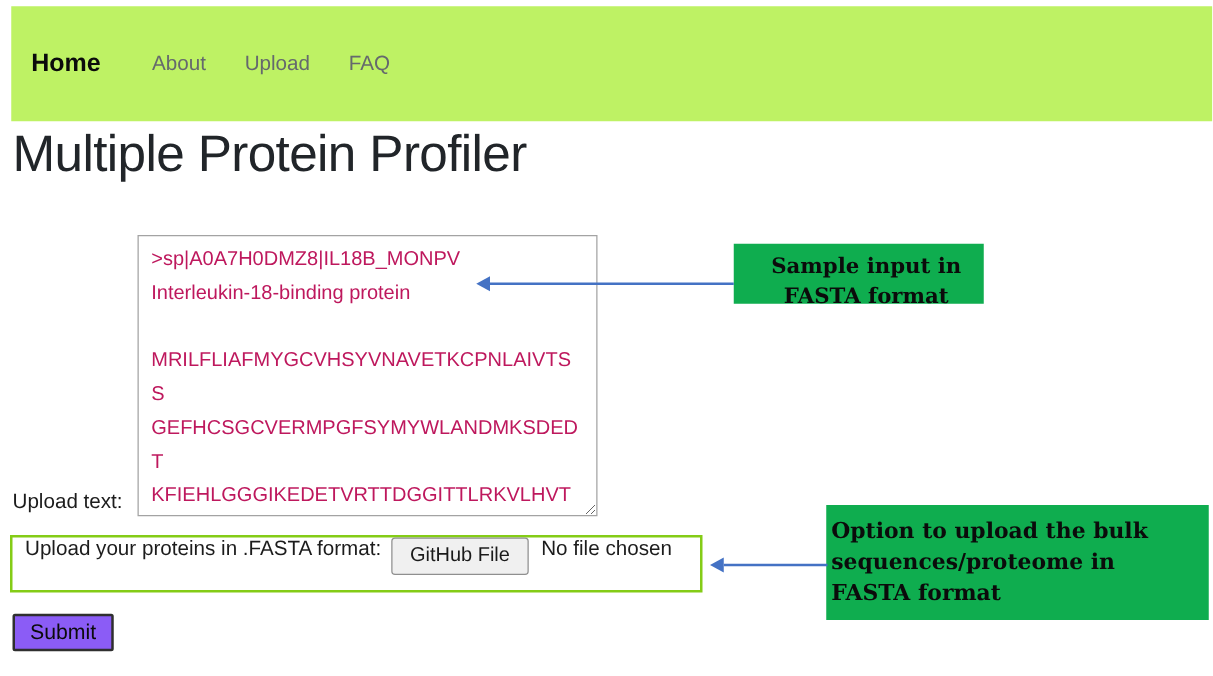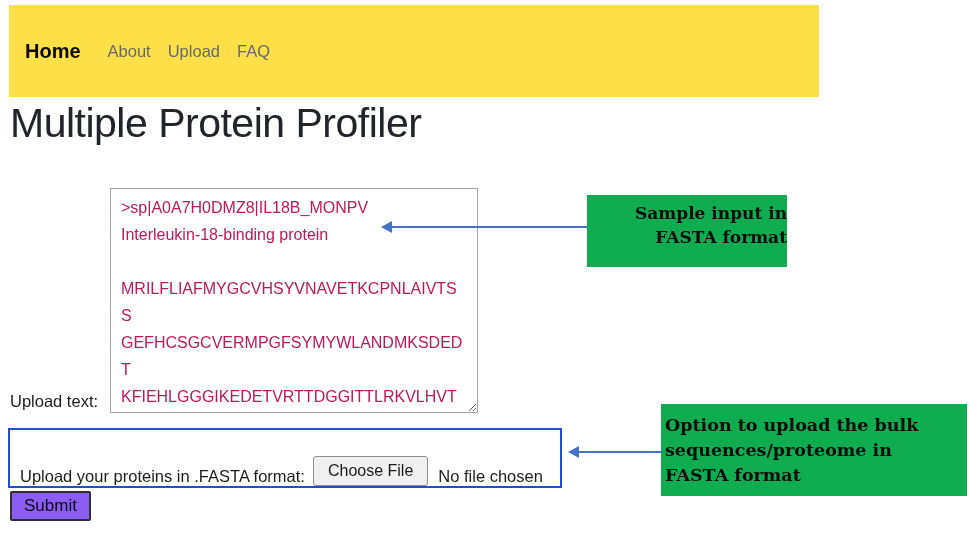--- a/index.html
+++ b/index.html
@@ -1,47 +1,47 @@
 <!DOCTYPE html>
 <html><head>
 <meta charset="utf-8">
 <style>
   * { margin:0; padding:0; box-sizing:border-box; }
   html,body { background:#ffffff; font-family:"Liberation Sans", sans-serif; }
   .page { position:relative; width:970px; height:541px; background:#ffffff; overflow:hidden; }
 
   
   .navbar {
-    position:absolute; left:9px; top:5px; width:810px; height:92px;
-    background:#fde047; display:flex; align-items:center; padding-left:16px;
+    position:absolute; left:9px; top:5px; width:961px; height:92px;
+    background:#bef264; display:flex; align-items:center; padding-left:16px;
   }
   .nav-home { font-size:20px; font-weight:700; color:#0b0b0b; margin-right:27px; cursor:pointer; }
-  .nav-link { font-size:16.5px; color:#65696d; margin-right:17px; cursor:pointer; }
+  .nav-link { font-size:16.5px; color:#65696d; margin-right:17px; cursor:pointer;margin-left:14px; }
 
   
   .page-title {
     position:absolute; left:10px; top:100px;
     font-size:41px; font-weight:400; color:#212529; letter-spacing:-0.5px;
   }
 
   
   .protein-label {
     position:absolute; left:10px; top:392px; font-size:16.5px; color:#1c1c1c;
   }
   .protein-textarea {
     position:absolute; left:110px; top:188px; width:368px; height:225px;
     border:1px solid #a3a3a3; background:#ffffff; color:#be185d;
     font-family:"Liberation Sans", sans-serif; font-size:16px; line-height:27px;
     padding:5px 10px; resize:both; outline:none; overflow:hidden;
   }
 
   
   .upload-box {
-    position:absolute; left:8px; top:428px; width:554px; height:60px;
-    border:2px solid #1d4ed8; display:flex; align-items:flex-end; padding:0 10px;
+    position:absolute; left:8px; top:428px; width:554px; height:46px;
+    border:2px solid #84cc16; display:flex; align-items:flex-start; padding:0 10px;
   }
   .upload-label { font-size:16.5px; color:#1c1c1c; white-space:nowrap; }
   .choose-file-btn {
     margin-left:8px; font-family:"Liberation Sans", sans-serif;
     font-size:16px; color:#1a1a1a; background:#f0f0f0;
     border:1px solid #8f8f8f; border-radius:3px; padding:5px 14px; cursor:pointer; white-space:nowrap;
   }
   .file-status { margin-left:10px; font-size:16.5px; color:#1c1c1c; white-space:nowrap; }
 
   
@@ -52,22 +52,22 @@
     padding:3px 12px; cursor:pointer;
   }
 
   
   .callout {
     position:absolute; background:#0fad4f; color:#0b0b0b;
     font-family:"DejaVu Serif","Liberation Serif",serif; font-weight:700;
     white-space:pre-line;
   }
   .callout-sample {
-    left:587px; top:195px; width:200px; height:72px;
-    font-size:17px; line-height:24px; padding:6px 0 6px 12px; text-align:right;
+    left:587px; top:195px; width:200px; height:48px;
+    font-size:17px; line-height:24px; padding:6px 0 6px 12px; text-align:center;
   }
   .callout-upload {
     left:661px; top:404px; width:306px; height:92px;
     font-size:17.5px; line-height:25px; padding:9px 4px; text-align:left;
   }
 
   
   .arrow-line { position:absolute; height:2px; background:#4472c4; z-index:5; }
   .arrow-head {
     position:absolute; width:0; height:0; z-index:5;
@@ -97,21 +97,21 @@
   <textarea class="protein-textarea" spellcheck="false" style="">&gt;sp|A0A7H0DMZ8|IL18B_MONPV
 Interleukin-18-binding protein
 
 MRILFLIAFMYGCVHSYVNAVETKCPNLAIVTSS
 GEFHCSGCVERMPGFSYMYWLANDMKSDEDT
 KFIEHLGGGIKEDETVRTTDGGITTLRKVLHVTDT
 NKFAHYRFTCVLITLDGVSKKNIWLK</textarea>
 
   <div class="upload-box">
     <span class="upload-label">Upload your proteins in .FASTA format:</span>
-    <button class="choose-file-btn">Choose File</button>
+    <button class="choose-file-btn">GitHub File</button>
     <span class="file-status">No file chosen</span>
   </div>
 
   <button class="submit-btn">Submit</button>
 
   <div class="callout callout-sample">Sample input in
 FASTA format</div>
   <div class="callout callout-upload">Option to upload the bulk
 sequences/proteome in
 FASTA format</div>

